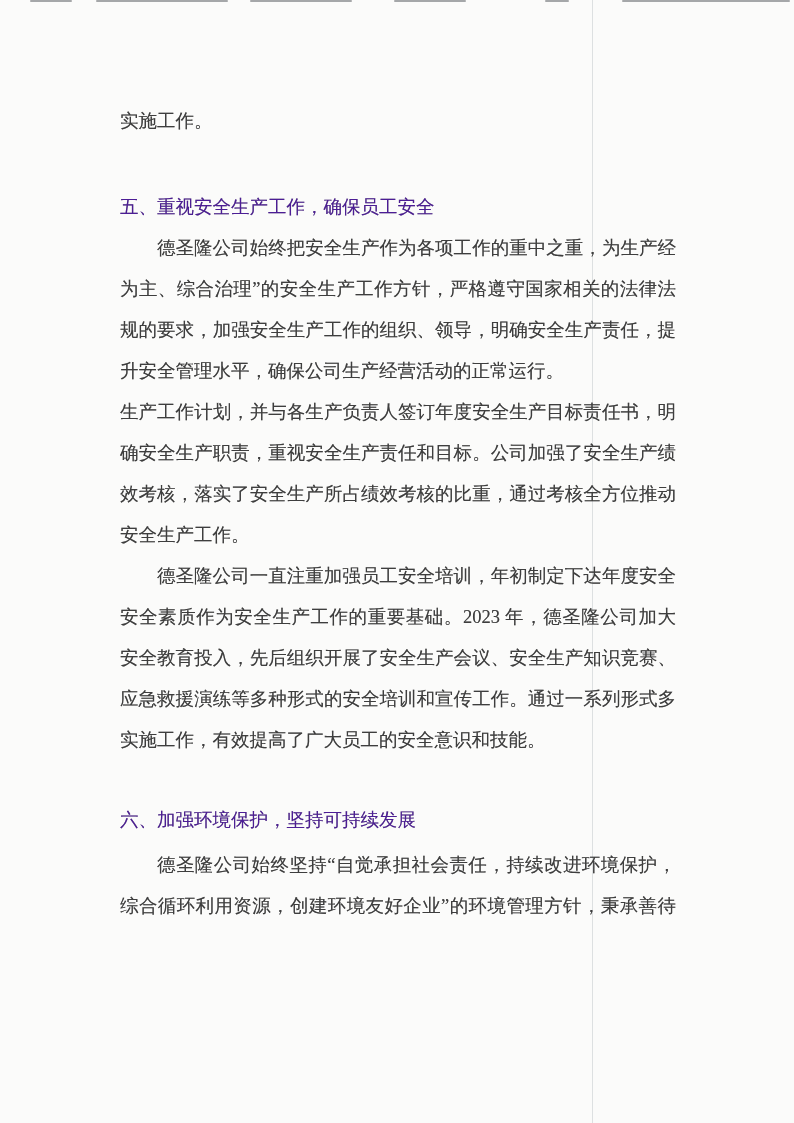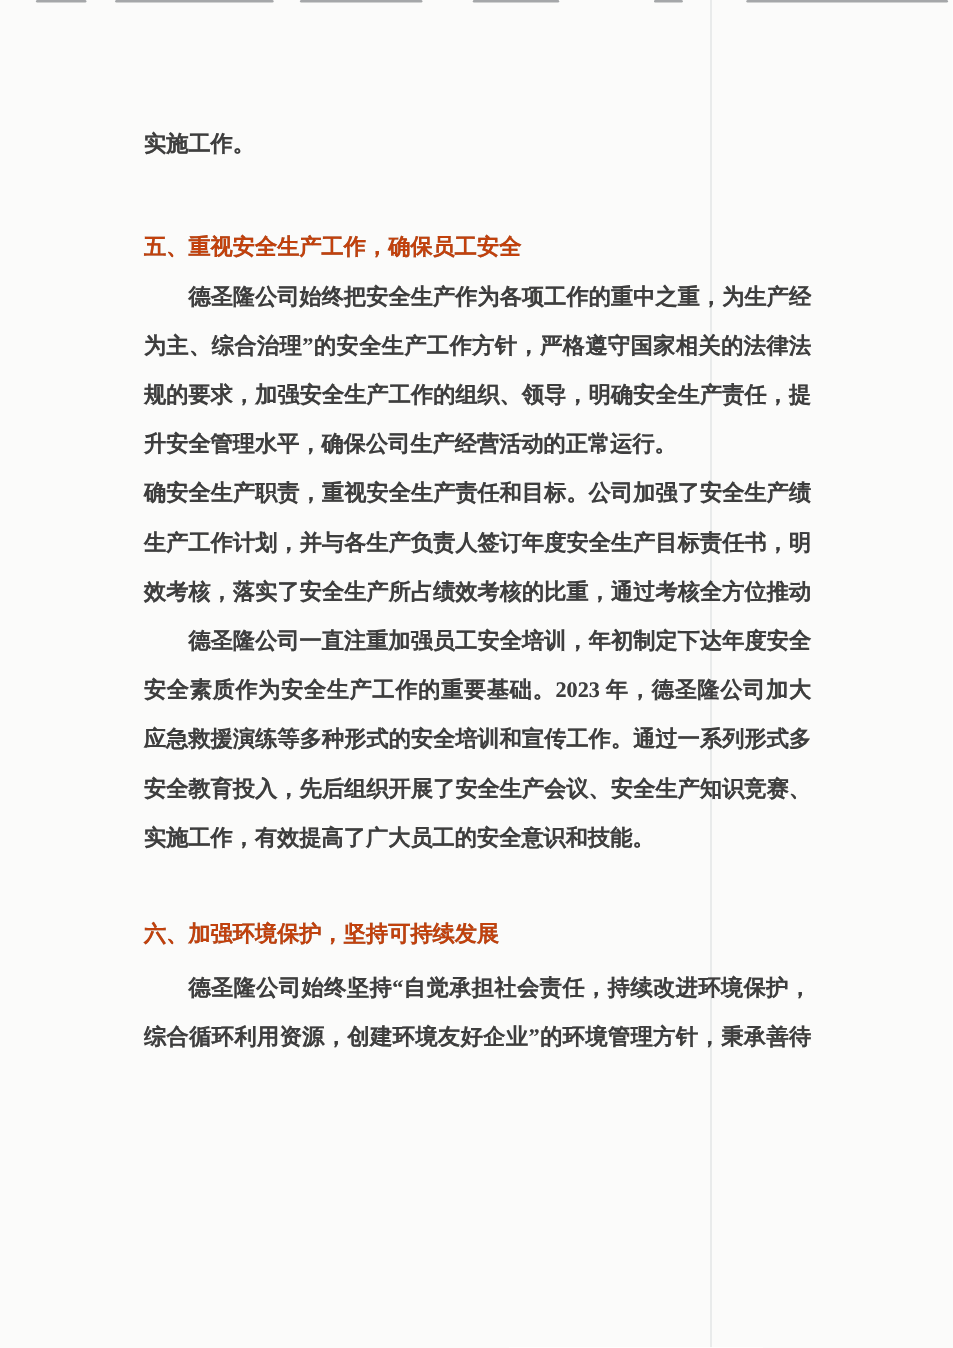--- a/index.html
+++ b/index.html
@@ -48,31 +48,31 @@
     width: 556px;
     font-size: 18.5px;
     line-height: 41px;
     color: #3e3e3e;
     text-shadow: 0 0 0.5px rgba(70, 70, 70, 0.55);
   }
   .content p, .content h2 {
     margin: 0;
     padding: 0;
     font-size: 18.5px;
-    font-weight: bold;
+    font-weight: normal;
     white-space: nowrap;
   }
   .line.just {
     white-space: normal;
     text-align: justify;
     text-align-last: justify;
     text-justify: inter-ideograph;
   }
   .line.indent { text-indent: 37px; }
-  .heading { color: #c2410c; }
+  .heading { color: #4c1d95; }
   .gap-before-h5 { margin-top: 45px !important; }
   .gap-before-h6 { margin-top: 39px !important; }
   .gap-small { margin-top: 4px !important; }
 </style>
 </head>
 <body>
 
 <div class="page">
 
   <div class="top-edge">
@@ -90,28 +90,29 @@
 
     <p class="line">实施工作。</p>
 
     <h2 class="heading gap-before-h5">五、重视安全生产工作，确保员工安全</h2>
 
     <p class="line just indent">德圣隆公司始终把安全生产作为各项工作的重中之重，为生产经</p>
     <p class="line just">为主、综合治理”的安全生产工作方针，严格遵守国家相关的法律法</p>
     <p class="line just">规的要求，加强安全生产工作的组织、领导，明确安全生产责任，提</p>
     <p class="line">升安全管理水平，确保公司生产经营活动的正常运行。</p>
 
+    <p class="line just">生产工作计划，并与各生产负责人签订年度安全生产目标责任书，明</p>
     <p class="line just">确安全生产职责，重视安全生产责任和目标。公司加强了安全生产绩</p>
-    <p class="line just">生产工作计划，并与各生产负责人签订年度安全生产目标责任书，明</p>
     <p class="line just">效考核，落实了安全生产所占绩效考核的比重，通过考核全方位推动</p>
+    <p class="line">安全生产工作。</p>
 
     <p class="line just indent">德圣隆公司一直注重加强员工安全培训，年初制定下达年度安全</p>
     <p class="line just">安全素质作为安全生产工作的重要基础。2023 年，德圣隆公司加大</p>
+    <p class="line just">安全教育投入，先后组织开展了安全生产会议、安全生产知识竞赛、</p>
     <p class="line just">应急救援演练等多种形式的安全培训和宣传工作。通过一系列形式多</p>
-    <p class="line just">安全教育投入，先后组织开展了安全生产会议、安全生产知识竞赛、</p>
     <p class="line">实施工作，有效提高了广大员工的安全意识和技能。</p>
 
     <h2 class="heading gap-before-h6">六、加强环境保护，坚持可持续发展</h2>
 
     <p class="line just indent gap-small">德圣隆公司始终坚持“自觉承担社会责任，持续改进环境保护，</p>
     <p class="line just">综合循环利用资源，创建环境友好企业”的环境管理方针，秉承善待</p>
 
   </div>
 </div>
 

